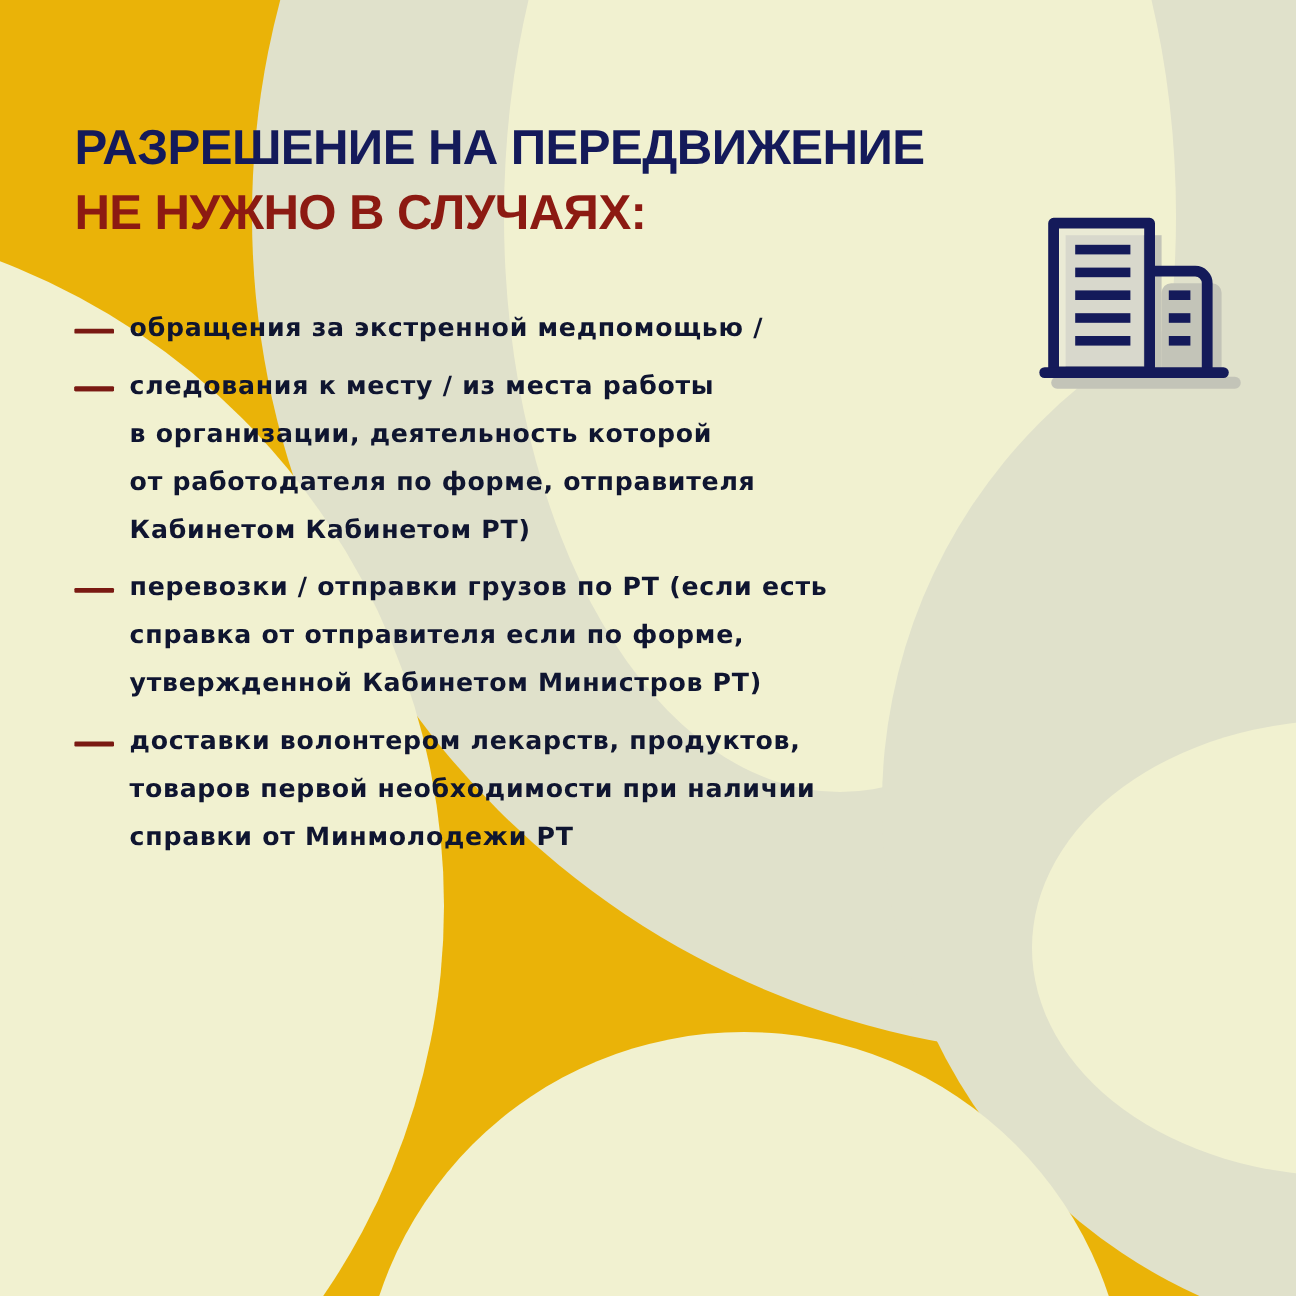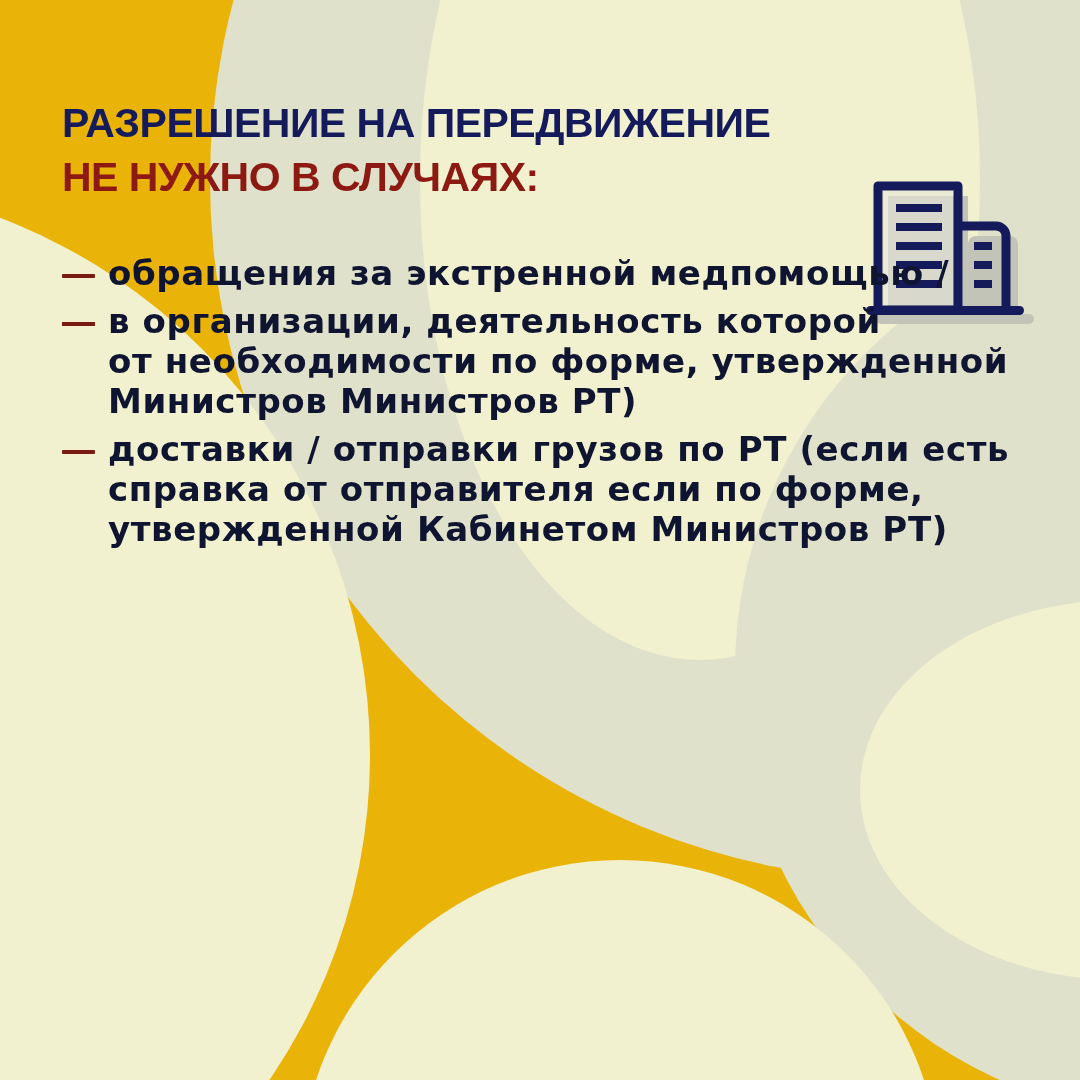--- a/index.html
+++ b/index.html
@@ -28,21 +28,21 @@
   .building { position: absolute; left: 866px; top: 178px; width: 170px; height: 150px; }
 
   .list { position: absolute; left: 62px; top: 253px; width: 860px; margin: 0; padding: 0; list-style: none; }
   .item { position: relative; padding-left: 46px; margin-bottom: 8px; }
   .dash {
     position: absolute; left: 0; top: 21px; width: 33px; height: 4px;
     background: #7a1a12; border-radius: 1px;
   }
   .line {
     display: block; color: #0f1530;
-    font-size: 34px; line-height: 40px; font-weight: bold; letter-spacing: 0.6px;
+    font-size: 21px; line-height: 40px; font-weight: bold; letter-spacing: 0.6px;
     white-space: nowrap;
   }
 </style>
 </head>
 <body>
 
 <div class="canvas">
   <div class="bg-shape bg-a"></div>
   <div class="bg-shape bg-c"></div>
   <div class="bg-shape bg-b"></div>
@@ -85,24 +85,31 @@
   <ul class="list">
     <li class="item">
       <span class="dash"></span>
       <span class="line">обращения за экстренной медпомощью /</span>
     </li>
     <li class="item">
       <span class="dash"></span>
     </li>
     <li class="item">
       <span class="dash"></span>
+      <span class="line">следования к месту / из места работы</span>
       <span class="line">в организации, деятельность которой</span>
-      <span class="line">от необходимости по форме, утвержденной</span>
-      <span class="line">Министров Министров РТ)</span>
+      <span class="line">от работодателя по форме, отправителя</span>
+      <span class="line">Кабинетом Кабинетом РТ)</span>
     </li>
     <li class="item">
       <span class="dash"></span>
-      <span class="line">доставки / отправки грузов по РТ (если есть</span>
+      <span class="line">перевозки / отправки грузов по РТ (если есть</span>
       <span class="line">справка от отправителя если по форме,</span>
       <span class="line">утвержденной Кабинетом Министров РТ)</span>
+    </li>
+    <li class="item">
+      <span class="dash"></span>
+      <span class="line">доставки волонтером лекарств, продуктов,</span>
+      <span class="line">товаров первой необходимости при наличии</span>
+      <span class="line">справки от Минмолодежи РТ</span>
     </li>
   </ul>
 </div>
 
 </body></html>

